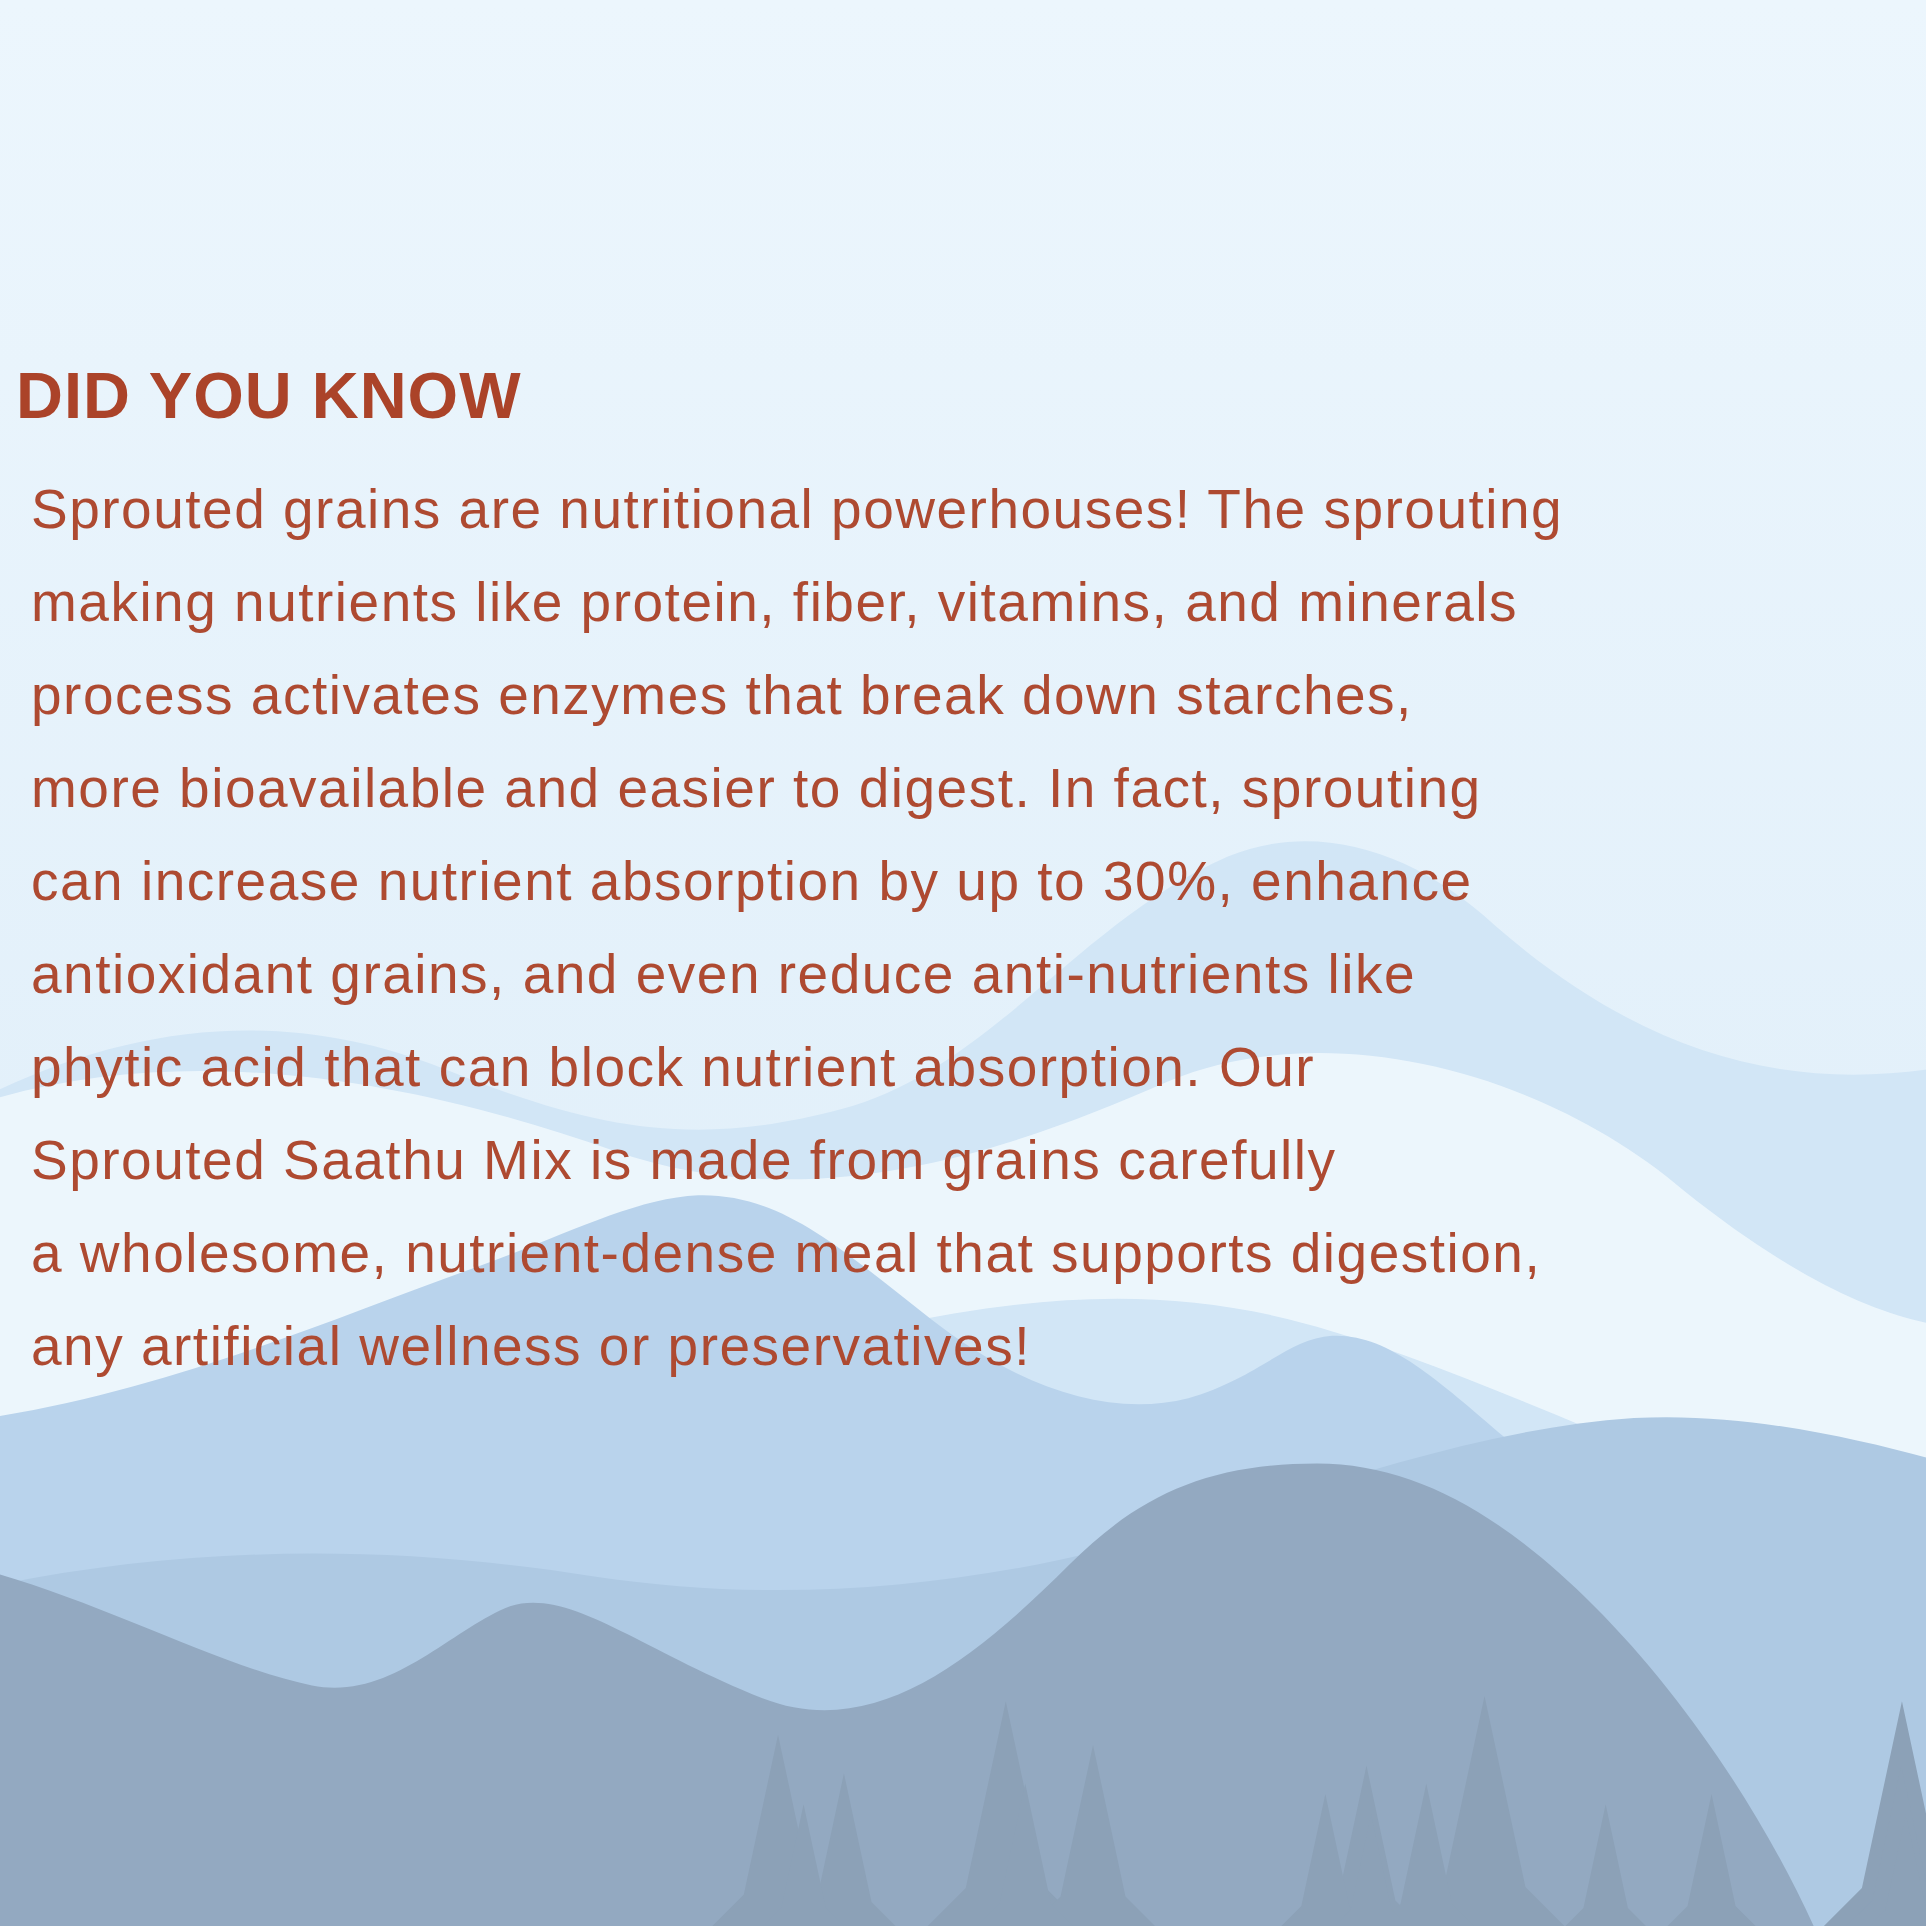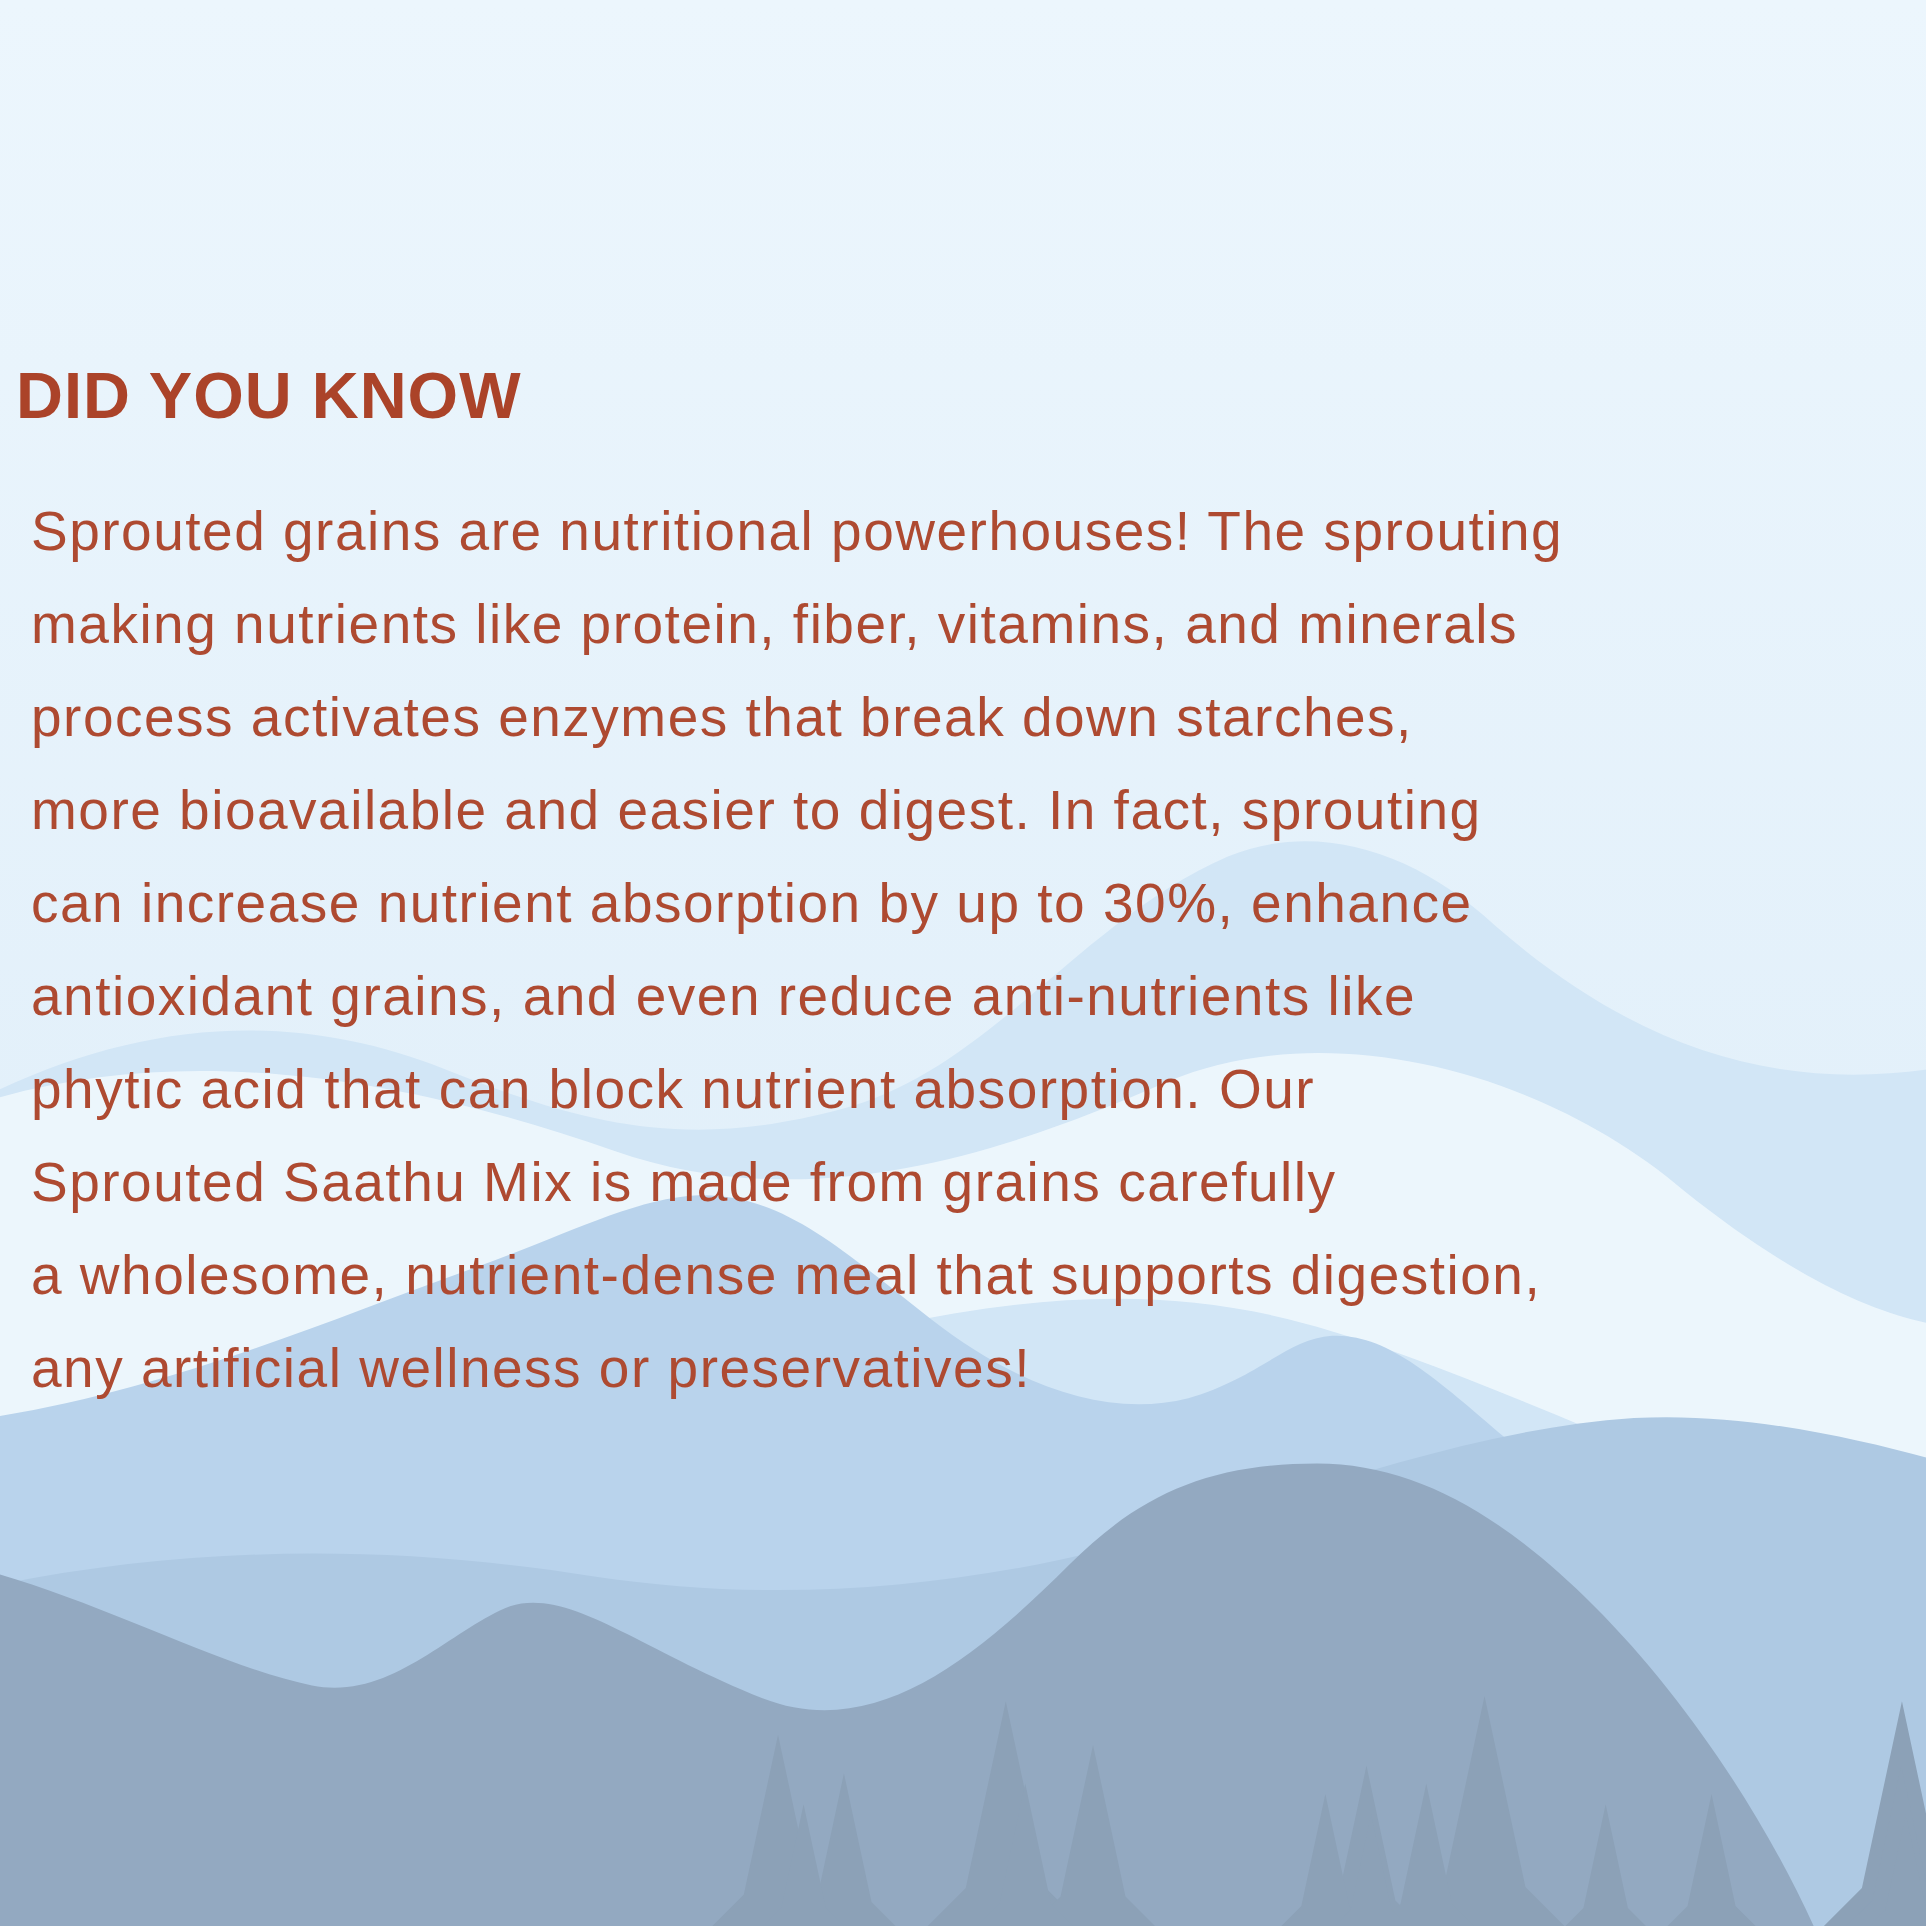--- a/index.html
+++ b/index.html
@@ -25,21 +25,21 @@
     background:linear-gradient(to bottom,var(--bg-top) 0%,var(--bg-bottom) 100%);
   }
   .scene{position:absolute;inset:0;display:block;}
   .content{position:absolute;inset:0;}
   h1.heading{
     position:absolute;left:16px;top:358px;margin:0;
     font-size:65px;font-weight:700;letter-spacing:1px;
     color:var(--heading-red);
   }
   .para{
-    position:absolute;left:31px;top:485px;right:10px;
+    position:absolute;left:31px;top:463px;right:10px;
     color:var(--text-red);
     font-size:55px;font-weight:400;letter-spacing:1.5px;
   }
   .para .line{
     height:93px;line-height:93px;white-space:nowrap;
   }
 </style>
 </head>
 <body>
 

